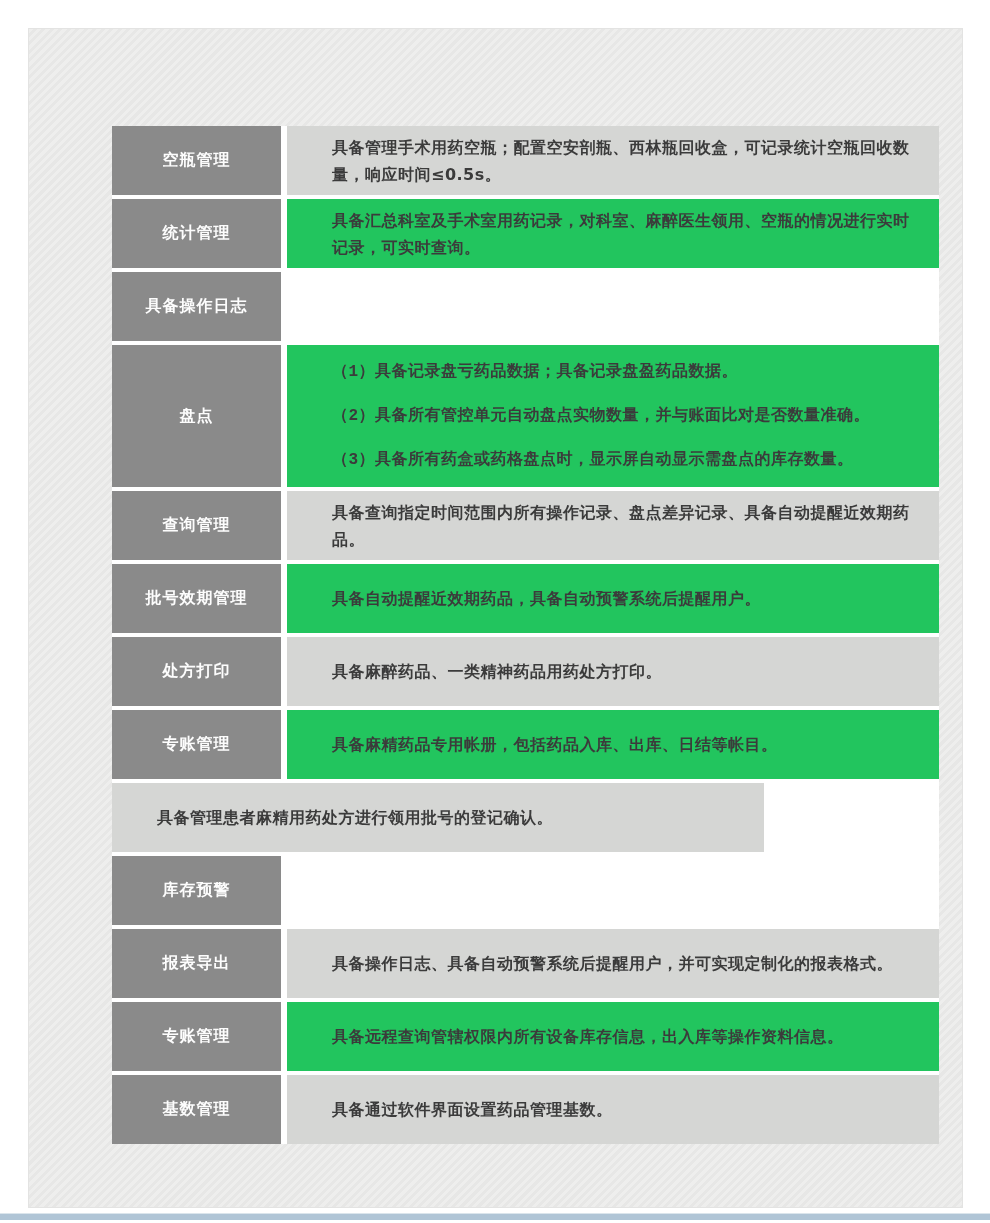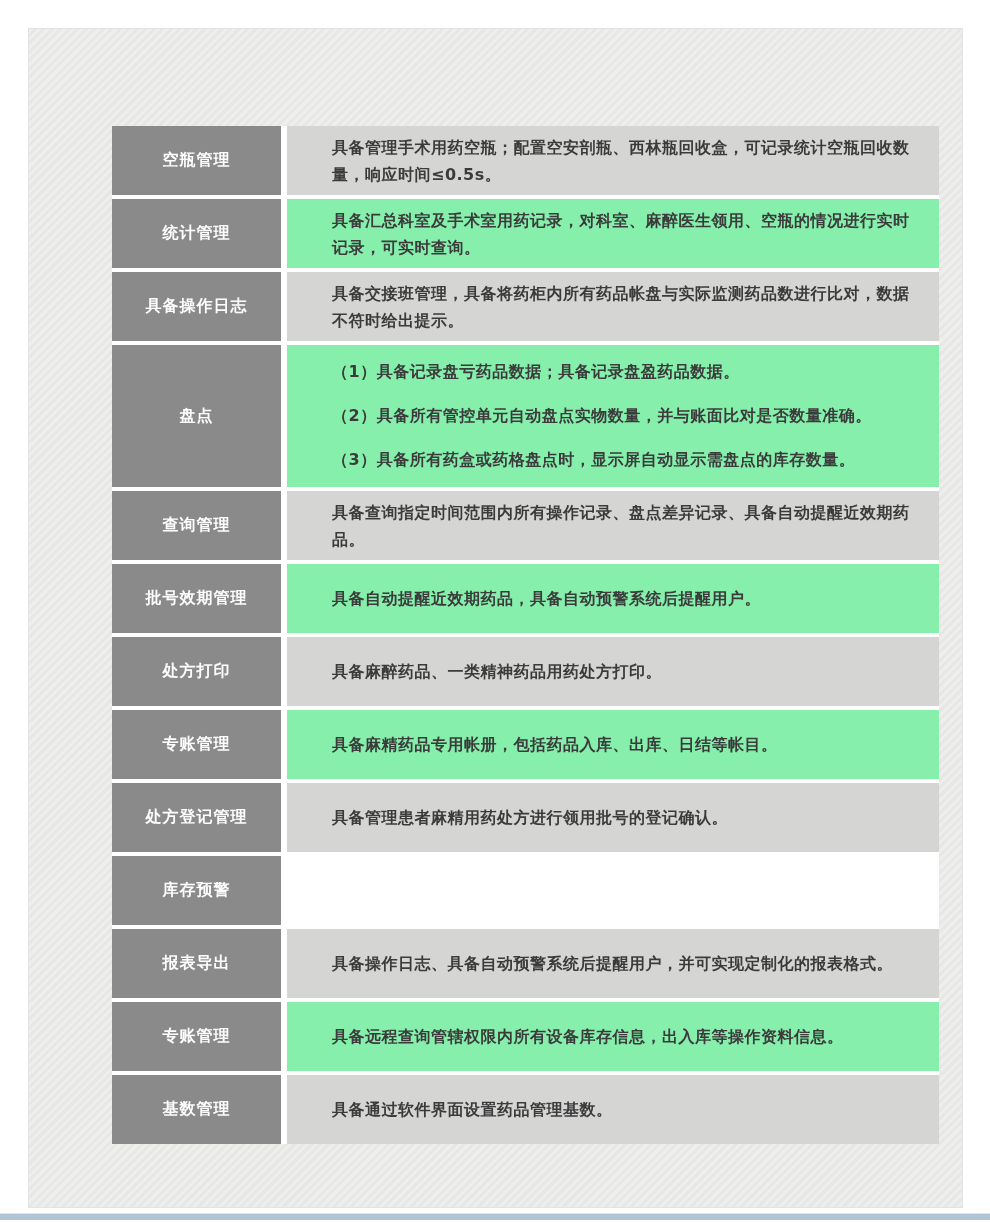--- a/index.html
+++ b/index.html
@@ -25,22 +25,22 @@
     font-size:16px;font-weight:bold;letter-spacing:1px;margin-right:6px;
     text-align:left;
   }
   .content-cell{
     width:652px;flex:0 0 652px;box-sizing:border-box;
     background:#d5d6d4;color:#3b3b3b;
     display:flex;flex-direction:column;justify-content:center;
     padding:6px 25px 6px 45px;
     font-size:16px;font-weight:bold;line-height:27px;letter-spacing:0.5px;
   }
-  .row.dark .content-cell{background:#86efac;}
-  .content-cell p{margin:8px 0;line-height:28px;}
+  .row.dark .content-cell{background:#22c55e;}
+  .content-cell p{margin:8px 0;line-height:28px;font-family:Liberation Mono, monospace;}
   .bottom-bar{
     position:absolute;left:0;top:1213px;width:990px;height:6px;
     background:#b0c5d6;border-top:1px solid #dbe5ec;
   }
 </style>
 </head>
 <body>
 
 <div class="page">
   <div class="spec-table">
@@ -50,21 +50,20 @@
       <div class="content-cell">具备管理手术用药空瓶；配置空安剖瓶、西林瓶回收盒，可记录统计空瓶回收数量，响应时间≤0.5s。</div>
     </div>
 
     <div class="row dark">
       <div class="label-cell">统计管理</div>
       <div class="content-cell">具备汇总科室及手术室用药记录，对科室、麻醉医生领用、空瓶的情况进行实时记录，可实时查询。</div>
     </div>
 
     <div class="row">
       <div class="label-cell">具备操作日志</div>
-      <div class="content-cell">具备交接班管理，具备将药柜内所有药品帐盘与实际监测药品数进行比对，数据不符时给出提示。</div>
     </div>
 
     <div class="row dark tall">
       <div class="label-cell">盘点</div>
       <div class="content-cell">
         <p>（1）具备记录盘亏药品数据；具备记录盘盈药品数据。</p>
         <p>（2）具备所有管控单元自动盘点实物数量，并与账面比对是否数量准确。</p>
         <p>（3）具备所有药盒或药格盘点时，显示屏自动显示需盘点的库存数量。</p>
       </div>
     </div>
@@ -83,21 +82,20 @@
       <div class="label-cell">处方打印</div>
       <div class="content-cell">具备麻醉药品、一类精神药品用药处方打印。</div>
     </div>
 
     <div class="row dark">
       <div class="label-cell">专账管理</div>
       <div class="content-cell">具备麻精药品专用帐册，包括药品入库、出库、日结等帐目。</div>
     </div>
 
     <div class="row">
-      <div class="label-cell">处方登记管理</div>
       <div class="content-cell">具备管理患者麻精用药处方进行领用批号的登记确认。</div>
     </div>
 
     <div class="row dark">
       <div class="label-cell">库存预警</div>
     </div>
 
     <div class="row">
       <div class="label-cell">报表导出</div>
       <div class="content-cell">具备操作日志、具备自动预警系统后提醒用户，并可实现定制化的报表格式。</div>

